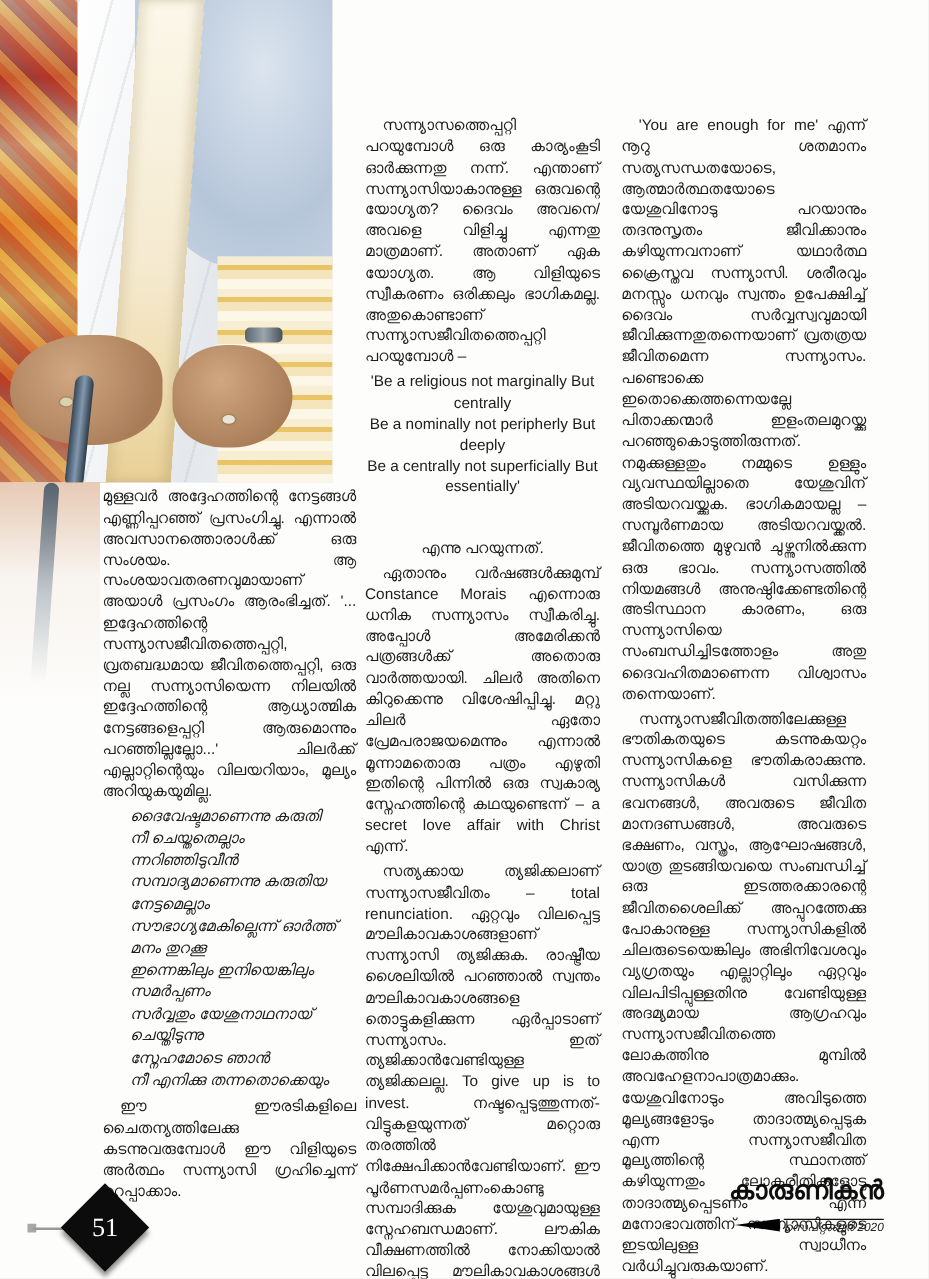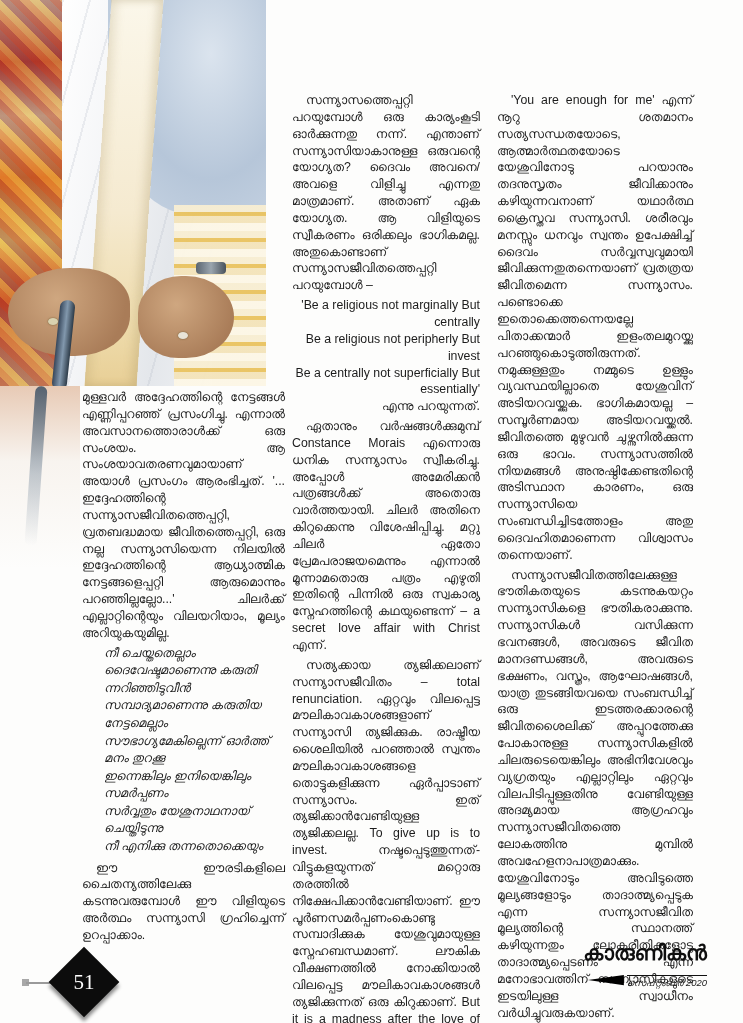--- a/index.html
+++ b/index.html
@@ -32,27 +32,27 @@
      background:linear-gradient(90deg,#5a6570,#9aa5ae,#49525b);}
   .cane{position:absolute;left:56px;top:300px;width:15px;height:90px;border-radius:7px;transform:rotate(6deg);
      background:linear-gradient(90deg,#36465a,#8298ad,#2c3a47);}
   .photo-fade{position:absolute;left:0;top:386px;width:80px;height:215px;
      background:linear-gradient(180deg,rgba(205,140,95,.45) 0%,rgba(235,220,205,.28) 35%,rgba(255,255,255,0) 85%);}
   .cane2{position:absolute;left:30px;top:0;width:12px;height:160px;transform:rotate(4deg);border-radius:6px;
      background:linear-gradient(180deg,rgba(60,80,100,.85) 0%,rgba(110,130,150,.4) 55%,rgba(160,175,190,0) 100%);}
   
   .col{position:absolute;font-size:12.3px;line-height:1.37;}
   .col p{margin:0 0 3px;text-align:justify;}
-  .col p.noj{text-align:right;}
+  .col p.noj{text-align:center;margin-top:32px;}
   .indent{text-indent:14px;}
   .col-left{left:82px;top:389px;width:203px;}
   .col-mid{left:292px;top:92px;width:188px;}
   .col-right{left:497px;top:92px;width:196px;}
   .poem{font-style:italic;margin:3px 0 4px 22px;line-height:1.43;}
-  .quote p{text-align:right;margin:0;}
+  .quote p{text-align:center;margin:0;}
   
   .pn-line{position:absolute;left:26px;top:982px;width:38px;height:2px;background:#9a9a9a;}
   .pn-dot{position:absolute;left:22px;top:979px;width:7px;height:7px;background:#a8a8a8;}
   .diamond{position:absolute;left:59px;top:957px;width:50px;height:50px;background:#0c0c0c;
      transform:rotate(45deg);box-shadow:3px 3px 4px rgba(0,0,0,.45);}
   .diamond span{position:absolute;inset:0;display:flex;align-items:center;justify-content:center;
      transform:rotate(-45deg);color:#fff;font-family:"Liberation Serif",serif;font-size:21px;}
   .footer{position:absolute;right:36px;top:942px;}
   .mag-name{font-size:21px;font-weight:bold;color:#0e0e0e;line-height:1.05;}
   .issue-row{display:flex;align-items:flex-start;justify-content:flex-end;margin-top:11px;}
@@ -77,41 +77,42 @@
     <div class="watch"></div>
     <div class="cane"></div>
   </div>
   <div class="photo-fade">
     <div class="cane2"></div>
   </div>
 
   <div class="col col-left">
     <p>മുള്ളവർ അദ്ദേഹത്തിന്റെ നേട്ടങ്ങൾ എണ്ണിപ്പറഞ്ഞ് പ്രസംഗിച്ചു. എന്നാൽ അവസാനത്തൊരാൾക്ക് ഒരു സംശയം. ആ സംശയാവതരണവുമായാണ് അയാൾ പ്രസംഗം ആരംഭിച്ചത്. '... ഇദ്ദേഹത്തിന്റെ സന്ന്യാസജീവിതത്തെപ്പറ്റി, വ്രതബദ്ധമായ ജീവിതത്തെപ്പറ്റി, ഒരു നല്ല സന്ന്യാസിയെന്ന നിലയിൽ ഇദ്ദേഹത്തിന്റെ ആധ്യാത്മിക നേട്ടങ്ങളെപ്പറ്റി ആരുമൊന്നും പറഞ്ഞില്ലല്ലോ...' ചിലർക്ക് എല്ലാറ്റിന്റെയും വിലയറിയാം, മൂല്യം അറിയുകയുമില്ല.</p>
     <div class="poem">
+      <div>ദൈവേഷ്ടമാണെന്നു കരുതി</div>
       <div>നീ ചെയ്തതെല്ലാം</div>
-      <div>ദൈവേഷ്ടമാണെന്നു കരുതി</div>
       <div>ന്നറിഞ്ഞിടുവീൻ</div>
       <div>സമ്പാദ്യമാണെന്നു കരുതിയ</div>
       <div>നേട്ടമെല്ലാം</div>
       <div>സൗഭാഗ്യമേകില്ലെന്ന് ഓർത്ത്</div>
       <div>മനം തുറക്കൂ</div>
       <div>ഇന്നെങ്കിലും ഇനിയെങ്കിലും</div>
       <div>സമർപ്പണം</div>
       <div>സർവ്വതും യേശുനാഥനായ്</div>
       <div>ചെയ്തിടുന്നു</div>
+      <div>സ്നേഹമോടെ ഞാൻ</div>
       <div>നീ എനിക്കു തന്നതൊക്കെയും</div>
     </div>
     <p class="indent">ഈ ഈരടികളിലെ ചൈതന്യത്തിലേക്കു കടന്നുവരുമ്പോൾ ഈ വിളിയുടെ അർത്ഥം സന്ന്യാസി ഗ്രഹിച്ചെന്ന് ഉറപ്പാക്കാം.</p>
   </div>
 
   <div class="col col-mid">
     <p class="indent">സന്ന്യാസത്തെപ്പറ്റി പറയുമ്പോൾ ഒരു കാര്യംകൂടി ഓർക്കുന്നതു നന്ന്. എന്താണ് സന്ന്യാസിയാകാനുള്ള ഒരുവന്റെ യോഗ്യത? ദൈവം അവനെ/അവളെ വിളിച്ചു എന്നതു മാത്രമാണ്. അതാണ് ഏക യോഗ്യത. ആ വിളിയുടെ സ്വീകരണം ഒരിക്കലും ഭാഗികമല്ല. അതുകൊണ്ടാണ് സന്ന്യാസജീവിതത്തെപ്പറ്റി പറയുമ്പോൾ –</p>
     <div class="quote">
       <p>'Be a religious not marginally But centrally</p>
-      <p>Be a religious not peripherly But invest</p>
+      <p>Be a nominally not peripherly But deeply</p>
       <p>Be a centrally not superficially But essentially'</p>
     </div>
     <p class="noj">എന്നു പറയുന്നത്.</p>
     <p class="indent">ഏതാനും വർഷങ്ങൾക്കുമുമ്പ് Constance Morais എന്നൊരു ധനിക സന്ന്യാസം സ്വീകരിച്ചു. അപ്പോൾ അമേരിക്കൻ പത്രങ്ങൾക്ക് അതൊരു വാർത്തയായി. ചിലർ അതിനെ കിറുക്കെന്നു വിശേഷിപ്പിച്ചു. മറ്റു ചിലർ ഏതോ പ്രേമപരാജയമെന്നും എന്നാൽ മൂന്നാമതൊരു പത്രം എഴുതി ഇതിന്റെ പിന്നിൽ ഒരു സ്വകാര്യ സ്നേഹത്തിന്റെ കഥയുണ്ടെന്ന് – a secret love affair with Christ എന്ന്.</p>
     <p class="indent">സത്യക്കായ ത്യജിക്കലാണ് സന്ന്യാസജീവിതം – total renunciation. ഏറ്റവും വിലപ്പെട്ട മൗലികാവകാശങ്ങളാണ് സന്ന്യാസി ത്യജിക്കുക. രാഷ്ട്രീയ ശൈലിയിൽ പറഞ്ഞാൽ സ്വന്തം മൗലികാവകാശങ്ങളെ തൊട്ടുകളിക്കുന്ന ഏർപ്പാടാണ് സന്ന്യാസം. ഇത് ത്യജിക്കാൻവേണ്ടിയുള്ള ത്യജിക്കലല്ല. To give up is to invest. നഷ്ടപ്പെടുത്തുന്നത്-വിട്ടുകളയുന്നത് മറ്റൊരു തരത്തിൽ നിക്ഷേപിക്കാൻവേണ്ടിയാണ്. ഈ പൂർണസമർപ്പണംകൊണ്ടു സമ്പാദിക്കുക യേശുവുമായുള്ള സ്നേഹബന്ധമാണ്. ലൗകിക വീക്ഷണത്തിൽ നോക്കിയാൽ വിലപ്പെട്ട മൗലികാവകാശങ്ങൾ ത്യജിക്കുന്നത് ഒരു കിറുക്കാണ്. But it is a madness after the love of Christ. Constance Moraisനു വട്ടാണെന്നു ചിലർ പറഞ്ഞതിന്റെ കാരണം വ്യക്തം. ഈ സ്നേഹബന്ധം മനസിലാക്കാനാവാത്തവർക്ക് അങ്ങനെയേ പറയാനാകൂ.</p>
   </div>
 
   <div class="col col-right">
     <p class="indent">'You are enough for me' എന്ന് നൂറു ശതമാനം സത്യസന്ധതയോടെ, ആത്മാർത്ഥതയോടെ യേശുവിനോടു പറയാനും തദനുസൃതം ജീവിക്കാനും കഴിയുന്നവനാണ് യഥാർത്ഥ ക്രൈസ്തവ സന്ന്യാസി. ശരീരവും മനസ്സും ധനവും സ്വന്തം ഉപേക്ഷിച്ച് ദൈവം സർവ്വസ്വവുമായി ജീവിക്കുന്നതുതന്നെയാണ് വ്രതത്രയ ജീവിതമെന്ന സന്ന്യാസം. പണ്ടൊക്കെ ഇതൊക്കെത്തന്നെയല്ലേ പിതാക്കന്മാർ ഇളംതലമുറയ്ക്കു പറഞ്ഞുകൊടുത്തിരുന്നത്. നമുക്കുള്ളതും നമ്മുടെ ഉള്ളും വ്യവസ്ഥയില്ലാതെ യേശുവിന് അടിയറവയ്ക്കുക. ഭാഗികമായല്ല – സമ്പൂർണമായ അടിയറവയ്ക്കൽ. ജീവിതത്തെ മുഴുവൻ ചുഴ്ന്നുനിൽക്കുന്ന ഒരു ഭാവം. സന്ന്യാസത്തിൽ നിയമങ്ങൾ അനുഷ്ഠിക്കേണ്ടതിന്റെ അടിസ്ഥാന കാരണം, ഒരു സന്ന്യാസിയെ സംബന്ധിച്ചിടത്തോളം അതു ദൈവഹിതമാണെന്ന വിശ്വാസം തന്നെയാണ്.</p>
     <p class="indent"><span>സന്ന്യാസജീവിതത്തിലേക്കുള്ള ഭൗതികതയുടെ കടന്നുകയറ്റം സന്ന്യാസികളെ ഭൗതികരാക്കുന്നു. സന്ന്യാസികൾ വസിക്കുന്ന ഭവനങ്ങൾ, അവരുടെ ജീവിത മാനദണ്ഡങ്ങൾ, അവരുടെ ഭക്ഷണം, വസ്ത്രം, ആഘോഷങ്ങൾ, യാത്ര തുടങ്ങിയവയെ സംബന്ധിച്ച് ഒരു ഇടത്തരക്കാരന്റെ ജീവിതശൈലിക്ക് അപ്പുറത്തേക്കു പോകാനുള്ള സന്ന്യാസികളിൽ ചിലരുടെയെങ്കിലും അഭിനിവേശവും വ്യഗ്രതയും എല്ലാറ്റിലും ഏറ്റവും വിലപിടിപ്പുള്ളതിനു വേണ്ടിയുള്ള അദമ്യമായ ആഗ്രഹവും സന്ന്യാസജീവിതത്തെ ലോകത്തിനു മുമ്പിൽ അവഹേളനാപാത്രമാക്കും. യേശുവിനോടും അവിടുത്തെ മൂല്യങ്ങളോടും താദാത്മ്യപ്പെടുക എന്ന സന്ന്യാസജീവിത മൂല്യത്തിന്റെ സ്ഥാനത്ത് കഴിയുന്നതും ലോകരീതികളോടു താദാത്മ്യപ്പെടണം എന്ന മനോഭാവത്തിന് സന്ന്യാസികളുടെ ഇടയിലുള്ള സ്വാധീനം വർധിച്ചുവരുകയാണ്. ത്യാഗജീവിതമെന്നത് സന്ന്യാസികൾക്കൊരു അപൂർവ മൂല്യമായി തീരരുത്. സന്ന്യാസത്തിന്റെ 'സർവ്വസംഗ പരിത്യാഗ ജീവിതം' എന്ന പേര് 'സർവ്വ സുഖാനുഭവ ജീവിതം' എന്ന് ലോകത്തിനു തോന്നാൻ ഇടയാകാതിരിക്കണം. ലളിതജീവിതം സന്ന്യാസത്തിൽ കിട്ടാക്കനിയാകരുത്.</span> </p>

